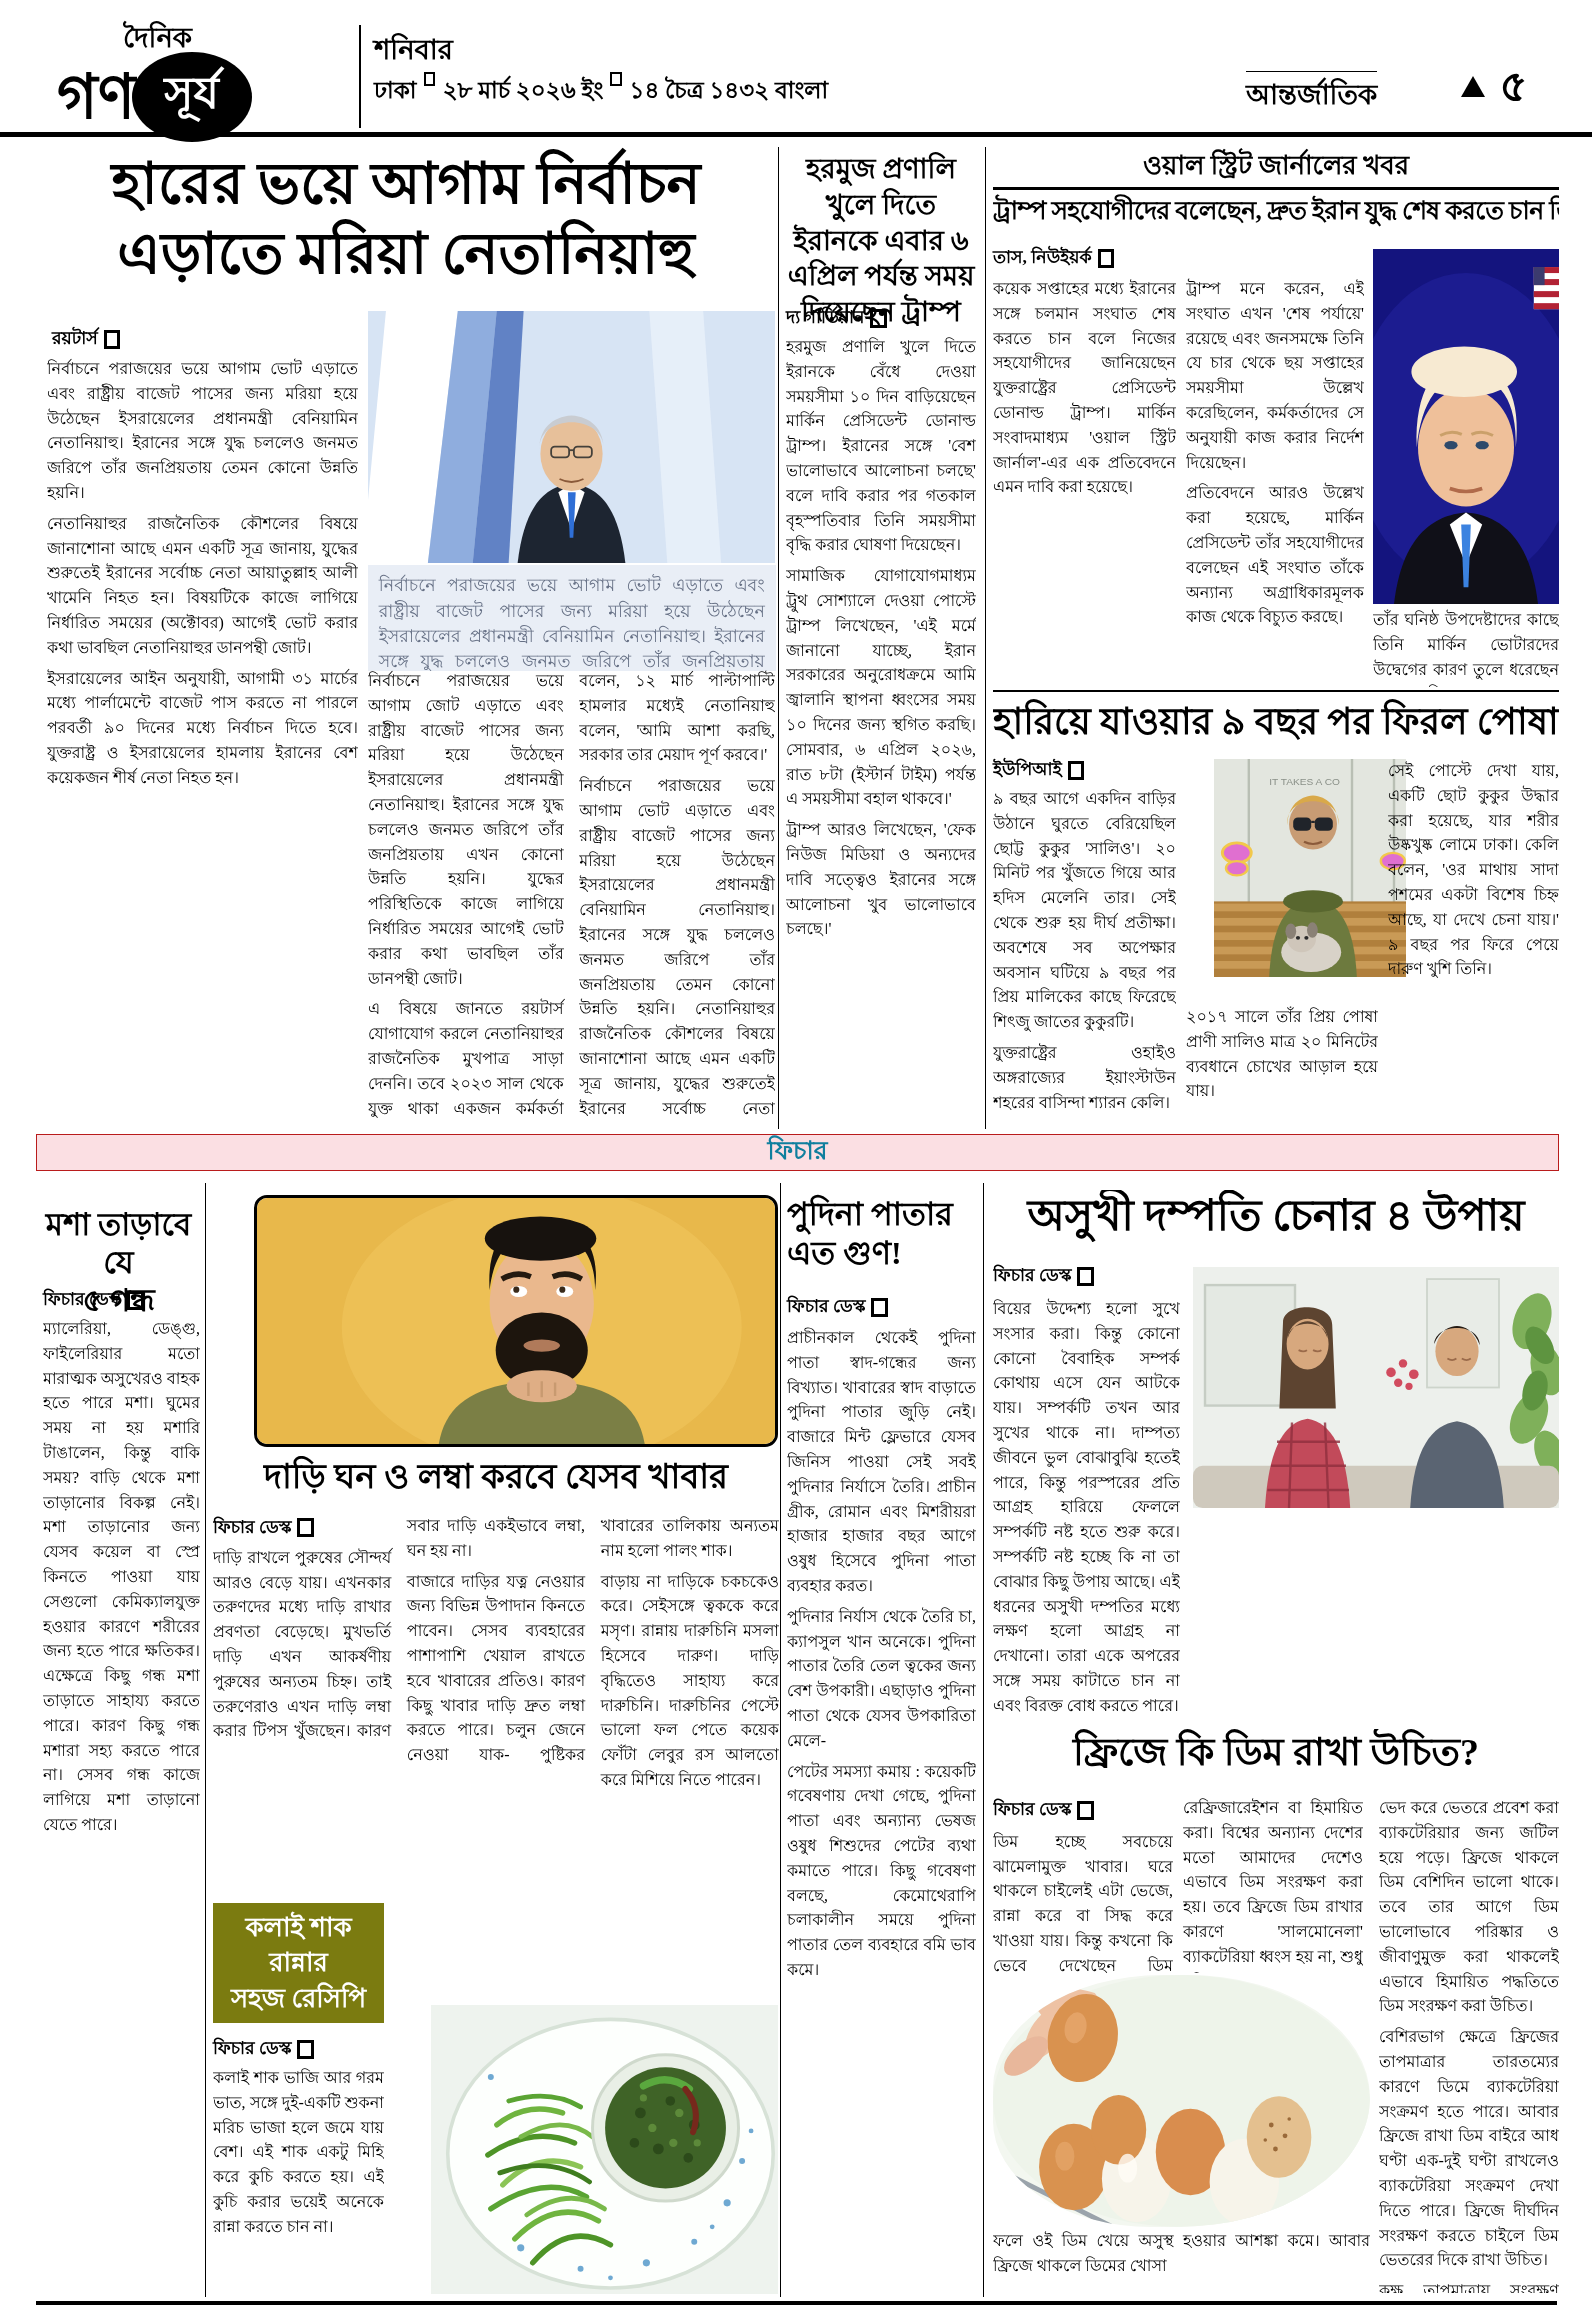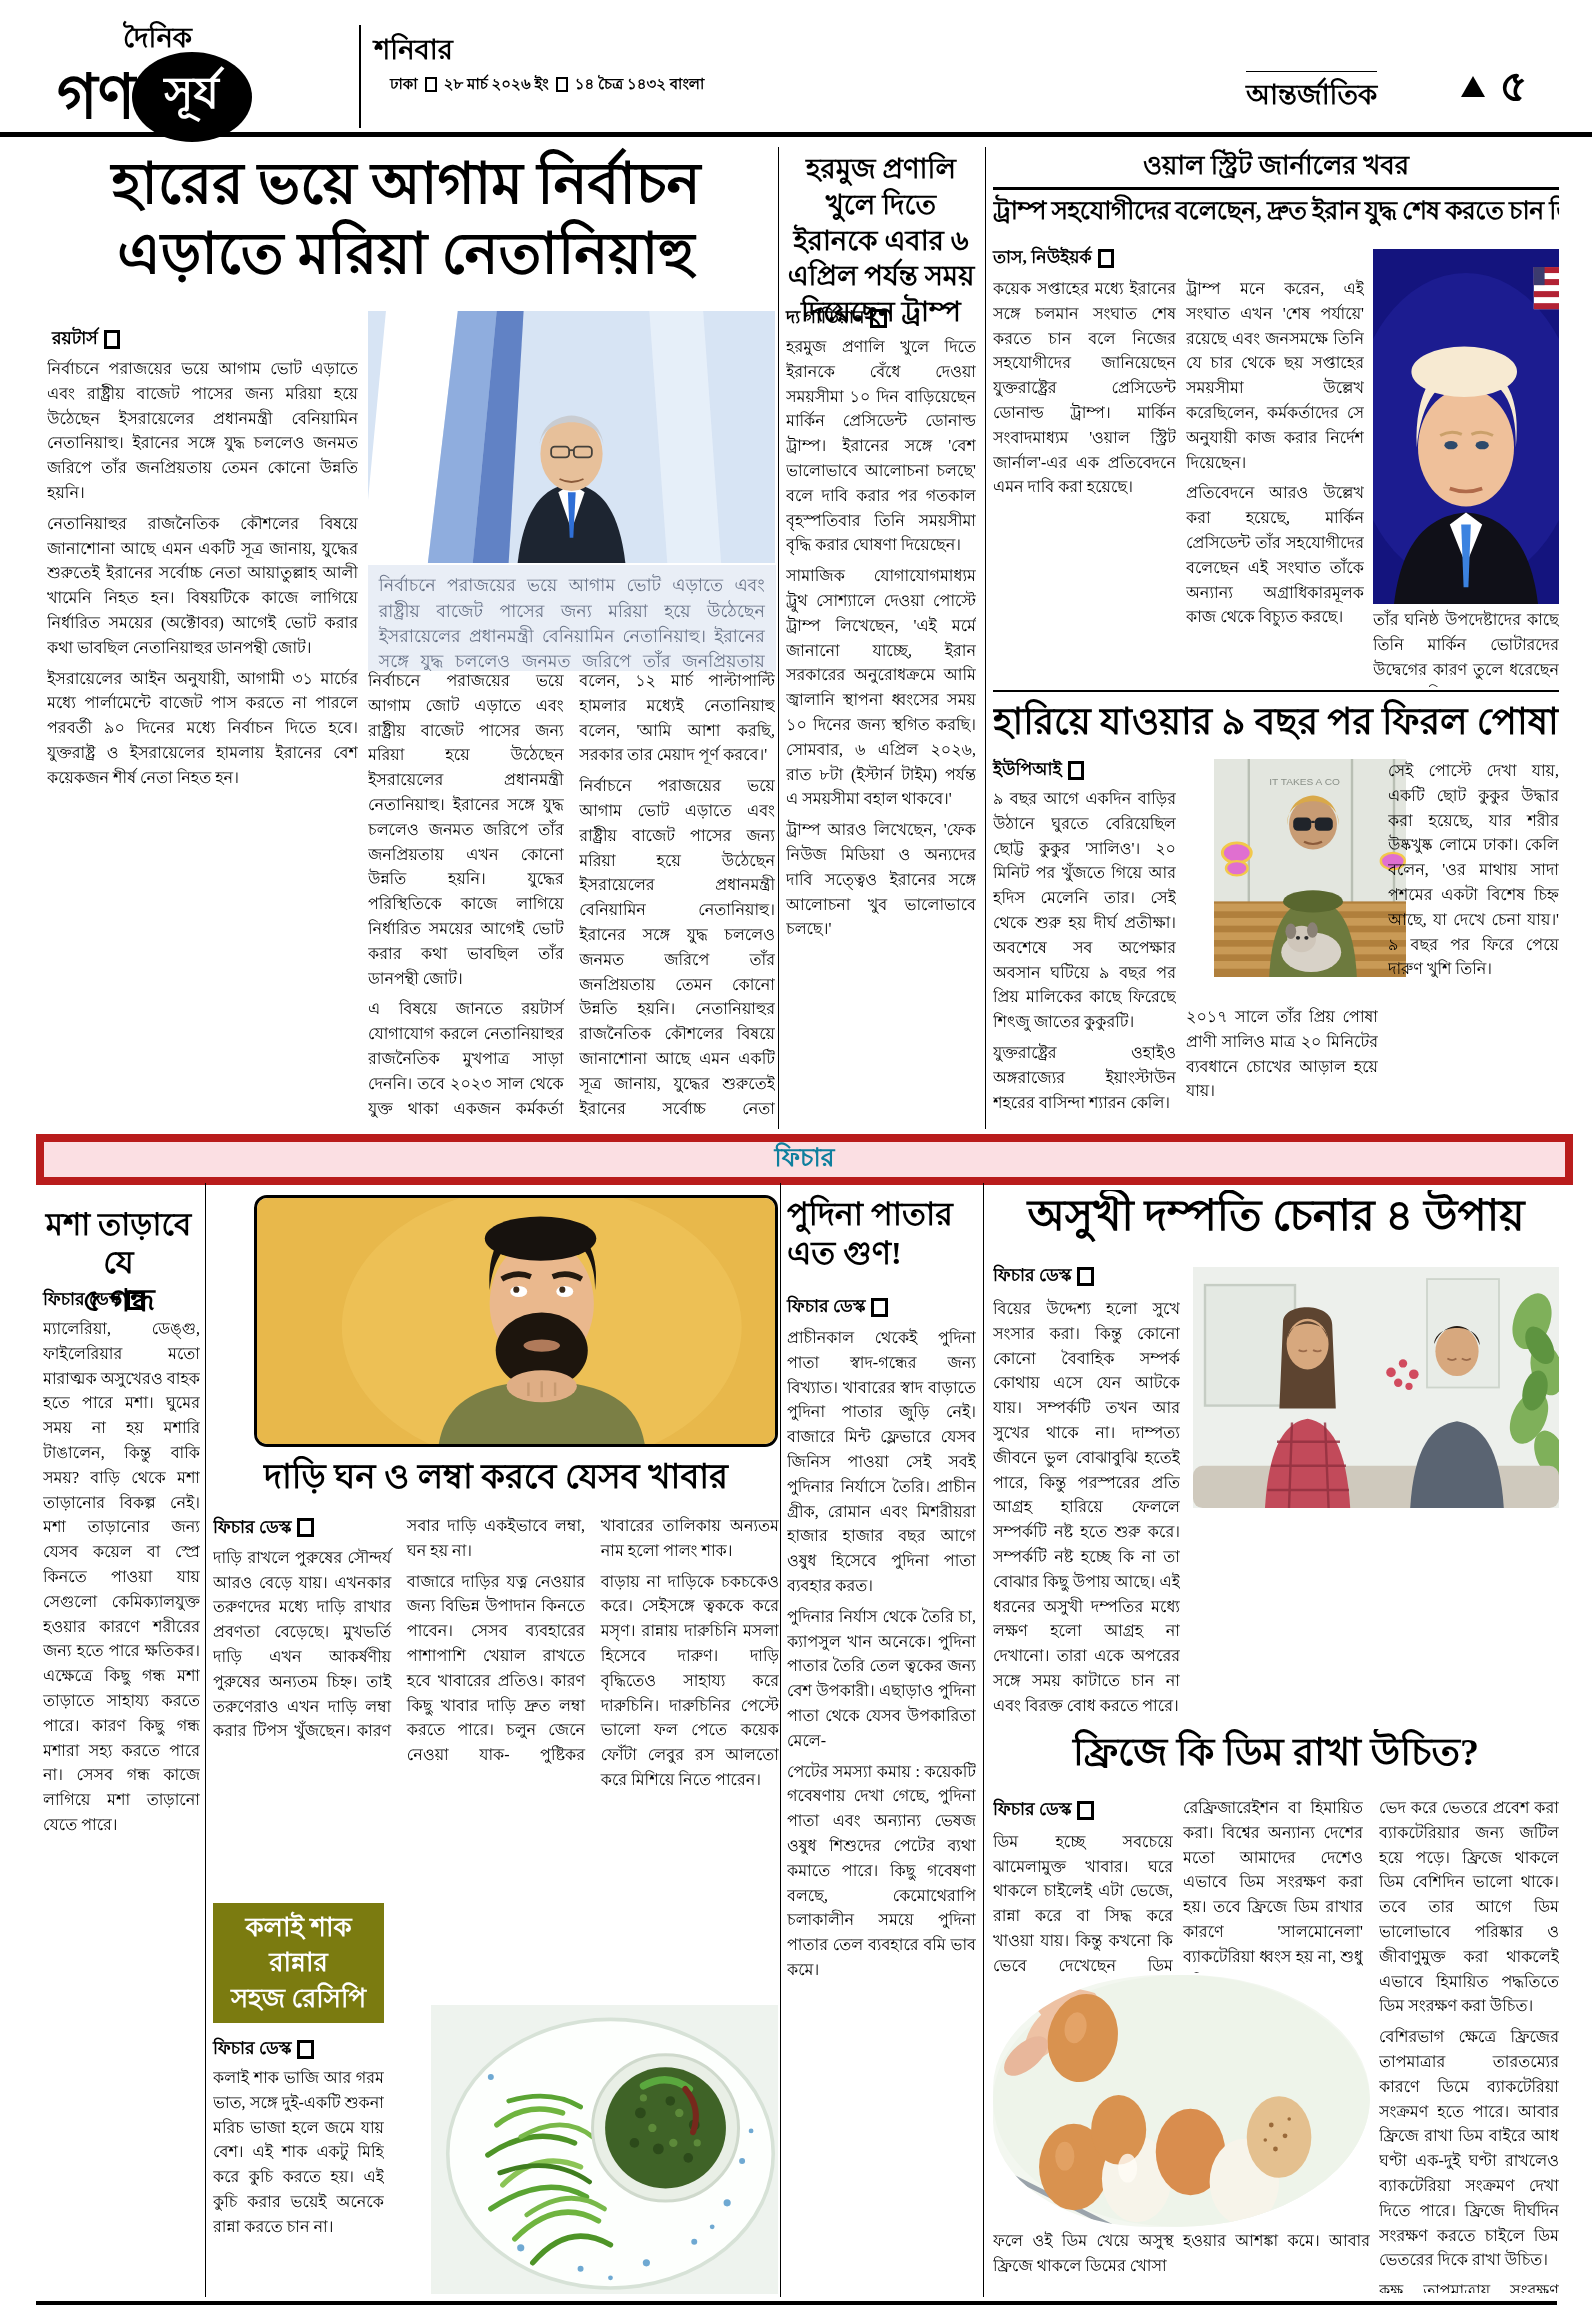--- a/index.html
+++ b/index.html
@@ -18,24 +18,24 @@
   .cols3{column-count:3;column-gap:15.6px;}
   .photo{overflow:hidden;}
   .photo svg{display:block;width:100%;height:100%;}
   .caption{background:#e9eef6;color:#667085;font-size:17.4px;line-height:1.45;
            text-align:justify;padding:8.4px 10.8px;overflow:hidden;}
   .masthead-daily{font-weight:bold;font-size:27.5px;line-height:1;}
   .brand-row{display:flex;align-items:center;}
   .brand-black{font-weight:bold;font-size:62px;line-height:1;}
   .brand-oval{display:flex;align-items:center;justify-content:center;width:120px;height:90px;
               background:#000;color:#fff;border-radius:50%;font-size:44px;font-weight:bold;margin-left:-3.6px;}
-  .dateline{display:flex;align-items:center;gap:7.2px;font-weight:bold;font-size:15px;margin-left:16px;}
+  .dateline{display:flex;gap:7.2px;font-weight:bold;font-size:23px;}
   .tri{width:0;height:0;border-left:12px solid transparent;border-right:12px solid transparent;
        border-bottom:21.6px solid #000;}
-  .feature-bar{background:#fbdfe3;border:8px solid #b91c1c;display:flex;align-items:center;justify-content:center;}
+  .feature-bar{background:#fbdfe3;border:1px solid #b91c1c;display:flex;align-items:center;justify-content:center;}
   .feature-label{color:#0f7f9e;font-weight:bold;font-size:25px;}
   .recipe-box{background:#7b7b10;color:#fff;font-weight:bold;text-align:center;
               display:flex;flex-direction:column;justify-content:center;font-size:26px;line-height:1.35;}
 </style>
 </head>
 <body>
 
 <div id="page">
 
   <div class="abs" style="left:57px;top:24px;">

